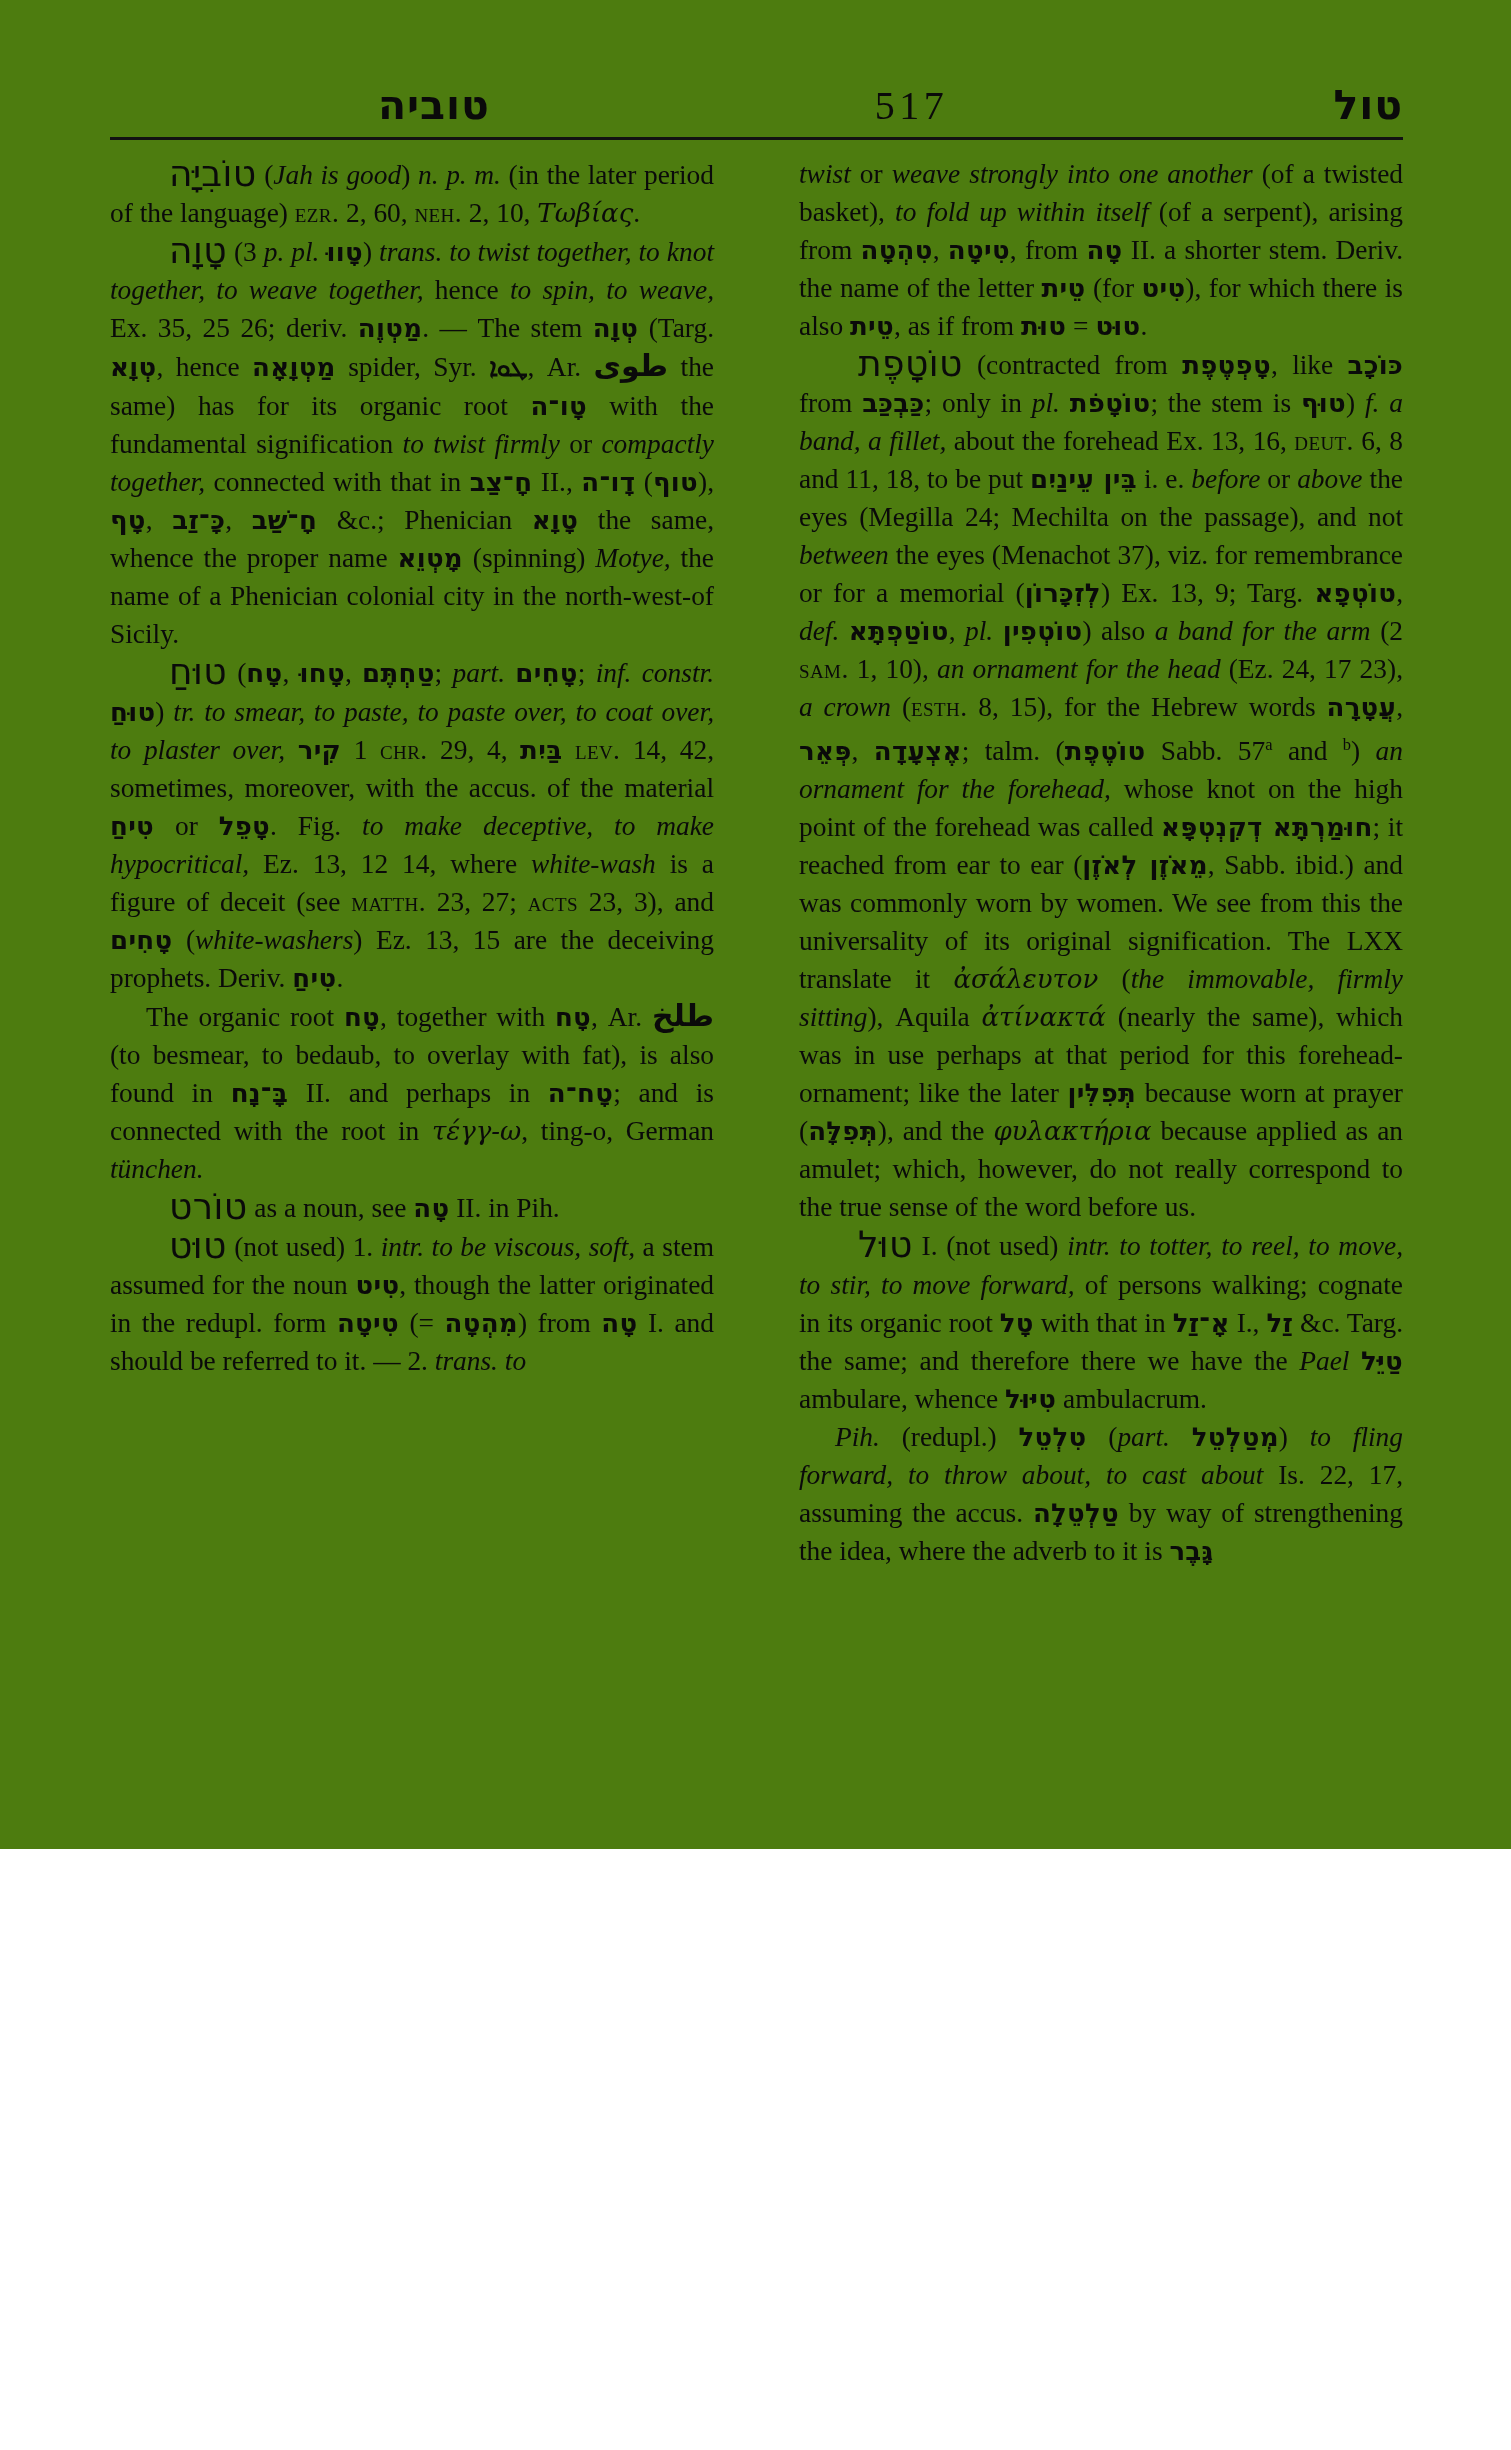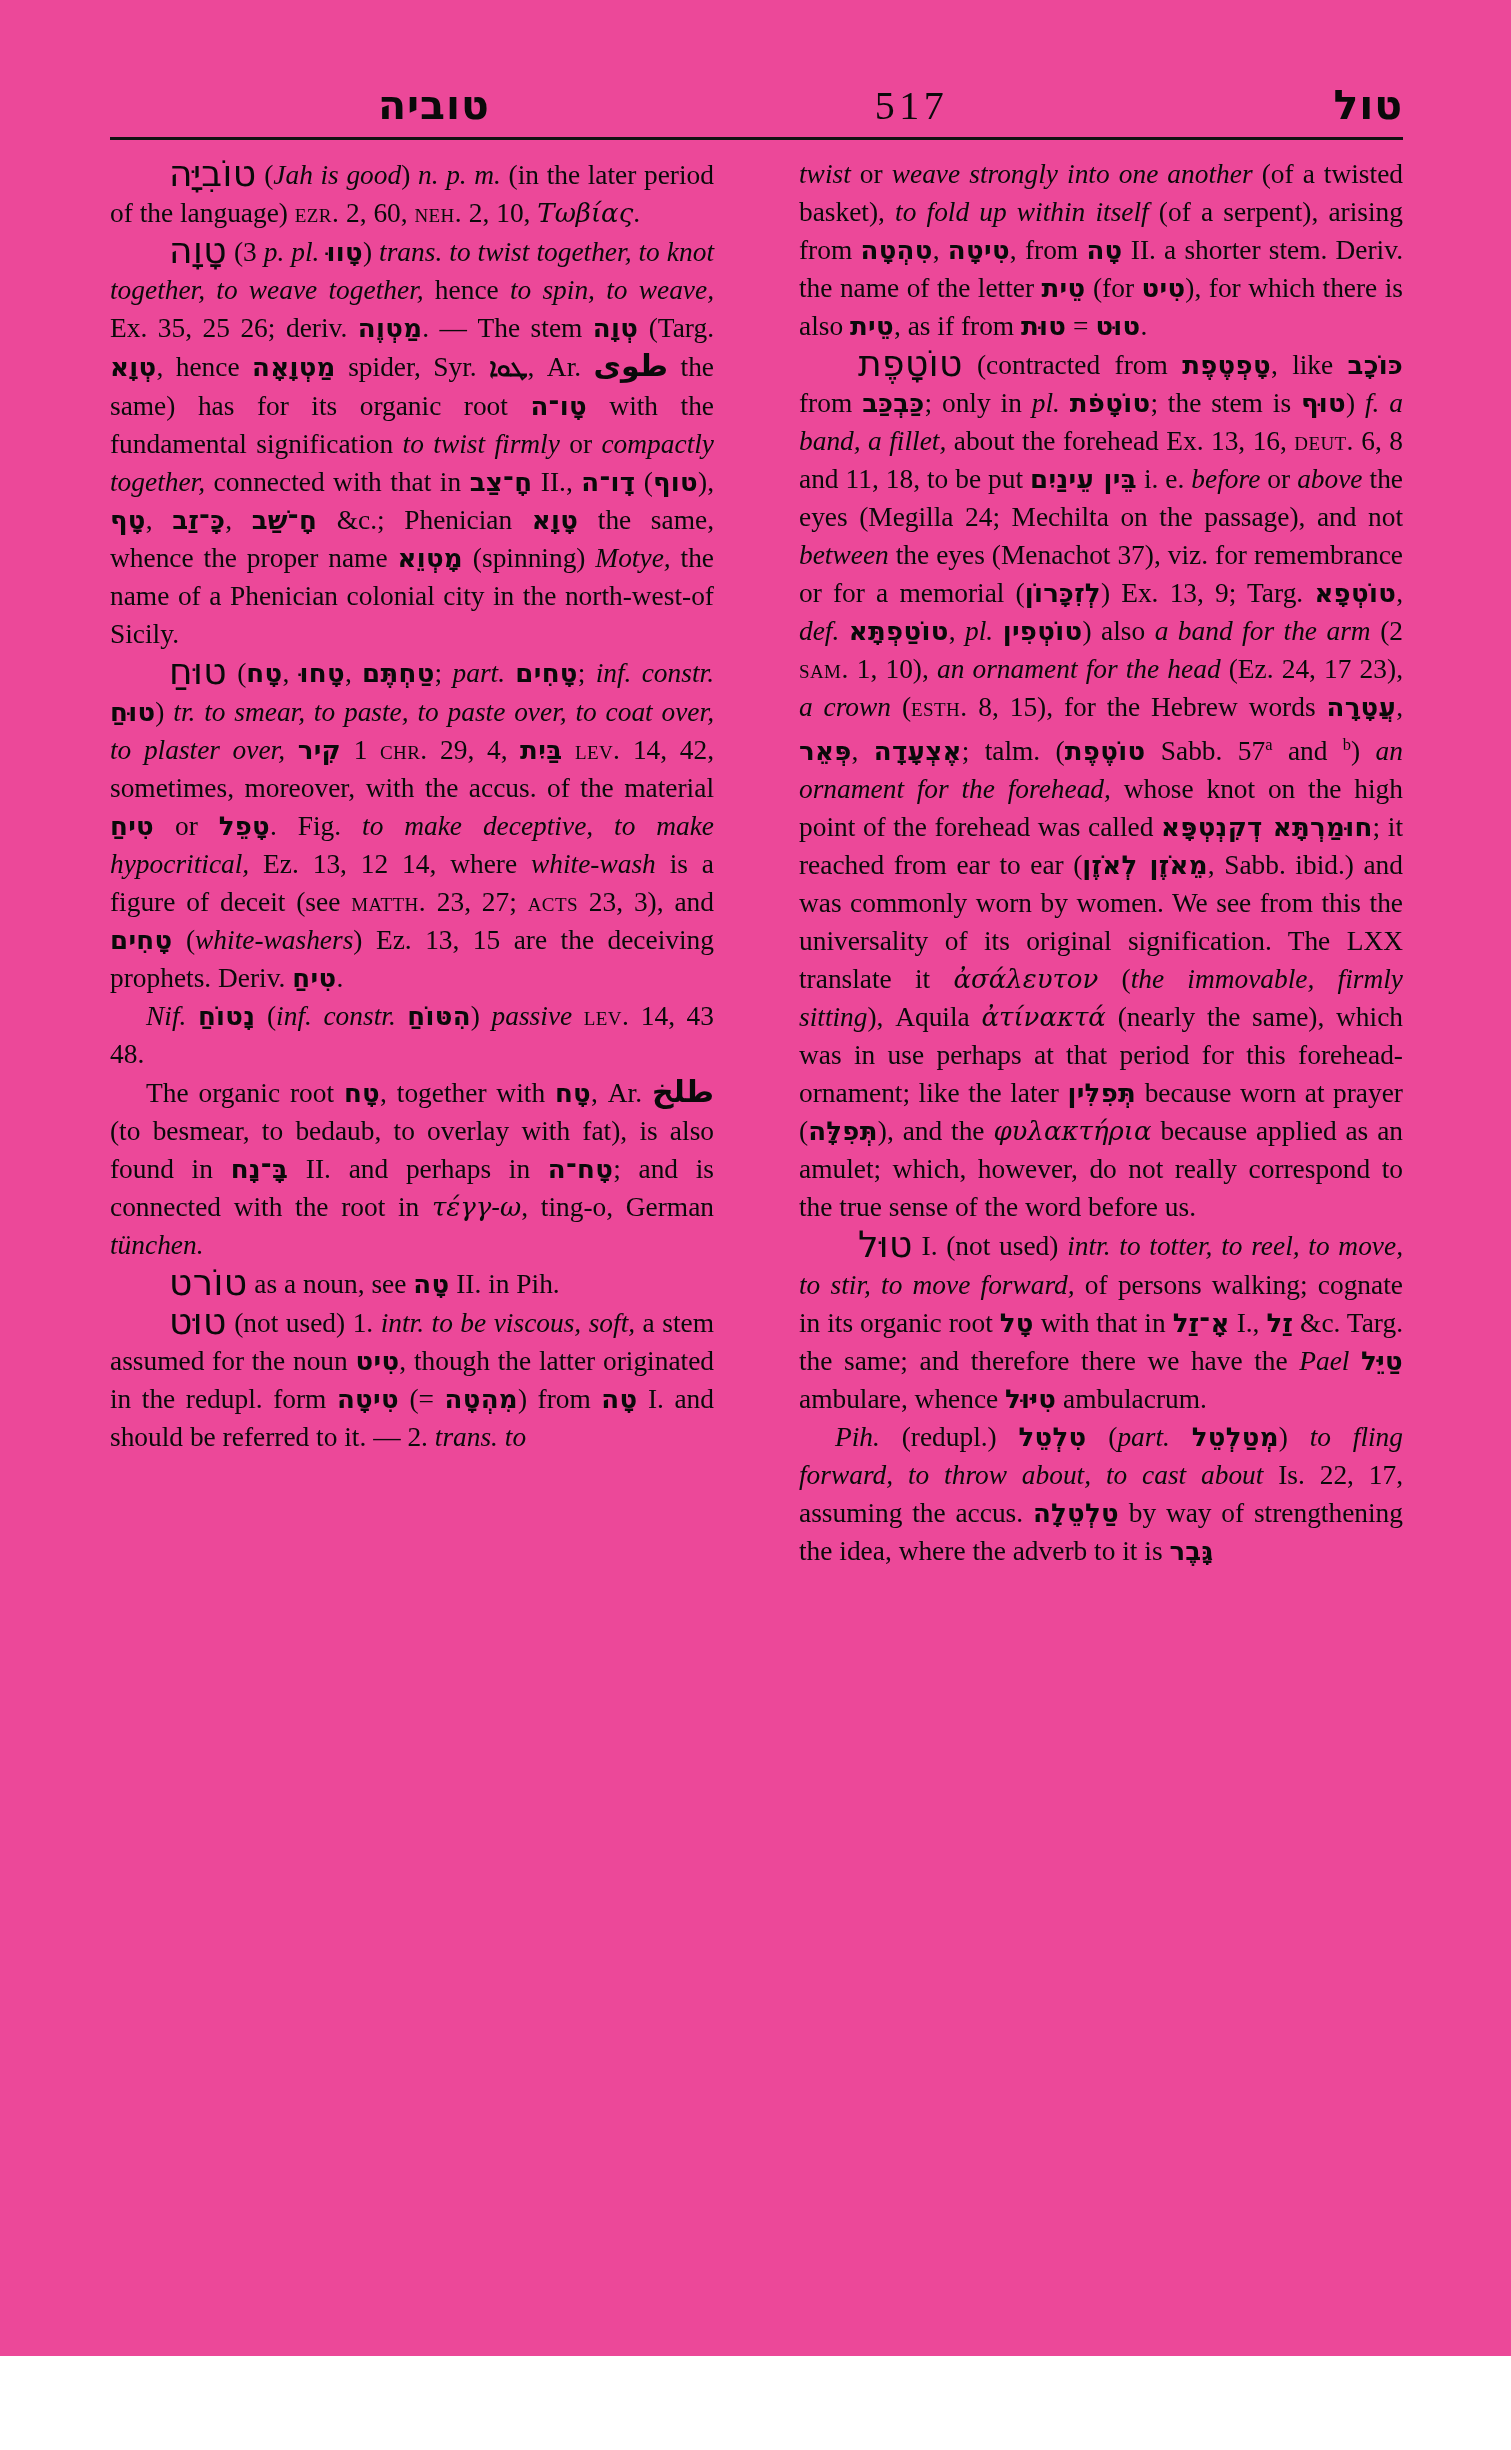--- a/index.html
+++ b/index.html
@@ -12,22 +12,22 @@
     height: 2450px;
     font-family: "Liberation Serif", "DejaVu Serif", serif;
     color: #0a0a0a;
     position: relative;
     overflow: hidden;
   }
   .page {
     position: absolute;
     left: 0; top: 0;
     width: 1512px;
-    height: 2356px;
-    background: #ec4899;
+    height: 1849px;
+    background: #4d7c0f;
   }
 
   
   .header {
     position: absolute;
     left: 108px;
     top: 49px;
     width: 1295px;
     height: 77px;
     display: flex;
@@ -149,21 +149,20 @@
     <span class="head-heb right">טול</span>
   </div>
 
   <div class="rule"></div>
 
   <div class="columns">
     <div class="col" id="col-left">
         <p class="ind"><span class="hw">טוֹבִיָּה</span><span> (</span><span class="it">Jah is good</span><span>) </span><span class="it">n. p. m.</span><span> (in the later period of the language) </span><span class="sc">Ezr.</span><span> 2, 60, </span><span class="sc">Neh.</span><span> 2, 10, </span><span class="gr">Τωβίας</span><span>.</span></p>
         <p class="ind"><span class="hw">טָוָה</span><span> (3 </span><span class="it">p. pl.</span><span> </span><span class="heb">טָווּ</span><span>) </span><span class="it">trans. to twist together, to knot together, to weave together,</span><span> hence </span><span class="it">to spin, to weave,</span><span> Ex. 35, 25 26; deriv. </span><span class="heb">מַטְוֶה</span><span>. — The stem </span><span class="heb">טְוָה</span><span> (Targ. </span><span class="heb">טְוָא</span><span>, hence </span><span class="heb">מַטְוָאָה</span><span> spider, Syr. </span><span class="syr">ܛܘܐ</span><span>, Ar. </span><span class="ar">طوى</span><span> the same) has for its organic root </span><span class="heb">טָו־ה</span><span> with the fundamental signification </span><span class="it">to twist firmly</span><span> or </span><span class="it">compactly together,</span><span> connected with that in </span><span class="heb">חָ־צַב</span><span> II., </span><span class="heb">דָו־ה</span><span> (</span><span class="heb">טוף</span><span>), </span><span class="heb">טָף</span><span>, </span><span class="heb">כָּ־זַב</span><span>, </span><span class="heb">חָ־שַׁב</span><span> &amp;c.; Phenician </span><span class="heb">טָוָא</span><span> the same, whence the proper name </span><span class="heb">מָטְוֵא</span><span> (spinning) </span><span class="it">Motye,</span><span> the name of a Phenician colonial city in the north-west-of Sicily.</span></p>
         <p class="ind"><span class="hw">טוּחַ</span><span> (</span><span class="heb">טָח</span><span>, </span><span class="heb">טָחוּ</span><span>, </span><span class="heb">טַחְתֶּם</span><span>; </span><span class="it">part.</span><span> </span><span class="heb">טָחִים</span><span>; </span><span class="it">inf. constr.</span><span> </span><span class="heb">טוּחַ</span><span>) </span><span class="it">tr. to smear, to paste, to paste over, to coat over, to plaster over,</span><span> </span><span class="heb">קִיר</span><span> 1 </span><span class="sc">Chr.</span><span> 29, 4, </span><span class="heb">בַּיִת</span><span> </span><span class="sc">Lev.</span><span> 14, 42, sometimes, moreover, with the accus. of the material </span><span class="heb">טִיחַ</span><span> or </span><span class="heb">טָפֵל</span><span>. Fig. </span><span class="it">to make deceptive, to make hypocritical,</span><span> Ez. 13, 12 14, where </span><span class="it">white-wash</span><span> is a figure of deceit (see </span><span class="sc">Matth.</span><span> 23, 27; </span><span class="sc">Acts</span><span> 23, 3), and </span><span class="heb">טָחִים</span><span> (</span><span class="it">white-washers</span><span>) Ez. 13, 15 are the deceiving prophets. Deriv. </span><span class="heb">טִיחַ</span><span>.</span></p>
-        <p class="ind-sm"><span class="it">Nif.</span><span> </span><span class="heb">נָטוֹחַ</span><span> (</span><span class="it">inf. constr.</span><span> </span><span class="heb">הִטּוֹחַ</span><span>) </span><span class="it">passive</span><span> </span><span class="sc">Lev.</span><span> 14, 43 48.</span></p>
         <p class="ind-sm"><span>The organic root </span><span class="heb">טָח</span><span>, together with </span><span class="heb">טָח</span><span>, Ar. </span><span class="ar">طلخ</span><span> (to besmear, to bedaub, to overlay with fat), is also found in </span><span class="heb">בָּ־נָח</span><span> II. and perhaps in </span><span class="heb">טָח־ה</span><span>; and is connected with the root in </span><span class="gr">τέγγ-ω</span><span>, ting-o, German </span><span class="it">tünchen.</span></p>
         <p class="ind"><span class="hw">טוֹרט</span><span> as a noun, see </span><span class="heb">טָה</span><span> II. in Pih.</span></p>
         <p class="ind"><span class="hw">טוּט</span><span> (not used) 1. </span><span class="it">intr. to be viscous, soft,</span><span> a stem assumed for the noun </span><span class="heb">טִיט</span><span>, though the latter originated in the redupl. form </span><span class="heb">טִיטָה</span><span> (= </span><span class="heb">מִהְטָה</span><span>) from </span><span class="heb">טָה</span><span> I. and should be referred to it. — 2. </span><span class="it">trans. to</span></p>
       </div>
     <div class="col" id="col-right">
         <p><span class="it">twist</span><span> or </span><span class="it">weave strongly into one another</span><span> (of a twisted basket), </span><span class="it">to fold up within itself</span><span> (of a serpent), arising from </span><span class="heb">טִהְטָה</span><span>, </span><span class="heb">טִיטָה</span><span>, from </span><span class="heb">טָה</span><span> II. a shorter stem. Deriv. the name of the letter </span><span class="heb">טֵית</span><span> (for </span><span class="heb">טִיט</span><span>), for which there is also </span><span class="heb">טֵית</span><span>, as if from </span><span class="heb">טוּת</span><span> = </span><span class="heb">טוּט</span><span>.</span></p>
         <p class="ind"><span class="hw">טוֹטָפֶת</span><span> (contracted from </span><span class="heb">טָפְטֶפֶת</span><span>, like </span><span class="heb">כּוֹכָב</span><span> from </span><span class="heb">כַּבְכַּב</span><span>; only in </span><span class="it">pl.</span><span> </span><span class="heb">טוֹטָפֹת</span><span>; the stem is </span><span class="heb">טוּף</span><span>) </span><span class="it">f. a band, a fillet,</span><span> about the forehead Ex. 13, 16, </span><span class="sc">Deut.</span><span> 6, 8 and 11, 18, to be put </span><span class="heb">בֵּין עֵינַיִם</span><span> i. e. </span><span class="it">before</span><span> or </span><span class="it">above</span><span> the eyes (Megilla 24; Mechilta on the passage), and not </span><span class="it">between</span><span> the eyes (Menachot 37), viz. for remembrance or for a memorial (</span><span class="heb">לְזִכָּרוֹן</span><span>) Ex. 13, 9; Targ. </span><span class="heb">טוֹטְפָא</span><span>, </span><span class="it">def.</span><span> </span><span class="heb">טוֹטַפְתָּא</span><span>, </span><span class="it">pl.</span><span> </span><span class="heb">טוֹטְפִין</span><span>) also </span><span class="it">a band for the arm</span><span> (2 </span><span class="sc">Sam.</span><span> 1, 10), </span><span class="it">an ornament for the head</span><span> (Ez. 24, 17 23), </span><span class="it">a crown</span><span> (</span><span class="sc">Esth.</span><span> 8, 15), for the Hebrew words </span><span class="heb">עֲטָרָה</span><span>, </span><span class="heb">פְּאֵר</span><span>, </span><span class="heb">אֶצְעָדָה</span><span>; talm. (</span><span class="heb">טוֹטֶפֶת</span><span> Sabb. 57</span><sup>a</sup><span> and </span><sup>b</sup><span>) </span><span class="it">an ornament for the forehead,</span><span> whose knot on the high point of the forehead was called </span><span class="heb">חוּמַרְתָּא דְקִנְטְפָּא</span><span>; it reached from ear to ear (</span><span class="heb">מֵאֹזֶן לְאֹזֶן</span><span>, Sabb. ibid.) and was commonly worn by women. We see from this the universality of its original signification. The LXX translate it </span><span class="gr">ἀσάλευτον</span><span> (</span><span class="it">the immovable, firmly sitting</span><span>), Aquila </span><span class="gr">ἀτίνακτά</span><span> (nearly the same), which was in use perhaps at that period for this forehead-ornament; like the later </span><span class="heb">תְּפִלִּין</span><span> because worn at prayer (</span><span class="heb">תְּפִלָּה</span><span>), and the </span><span class="gr">φυλακτήρια</span><span> because applied as an amulet; which, however, do not really correspond to the true sense of the word before us.</span></p>
         <p class="ind"><span class="hw">טוּל</span><span> I. (not used) </span><span class="it">intr. to totter, to reel, to move, to stir, to move forward,</span><span> of persons walking; cognate in its organic root </span><span class="heb">טָל</span><span> with that in </span><span class="heb">אָ־זַל</span><span> I., </span><span class="heb">זַל</span><span> &amp;c. Targ. the same; and therefore there we have the </span><span class="it">Pael</span><span> </span><span class="heb">טַיֵּל</span><span> ambulare, whence </span><span class="heb">טִיּוּל</span><span> ambulacrum.</span></p>
         <p class="ind-sm"><span class="it">Pih.</span><span> (redupl.) </span><span class="heb">טִלְטֵל</span><span> (</span><span class="it">part.</span><span> </span><span class="heb">מְטַלְטֵל</span><span>) </span><span class="it">to fling forward, to throw about, to cast about</span><span> Is. 22, 17, assuming the accus. </span><span class="heb">טַלְטֵלָה</span><span> by way of strengthening the idea, where the adverb to it is </span><span class="heb">גָּבֶר</span></p>
       </div>

